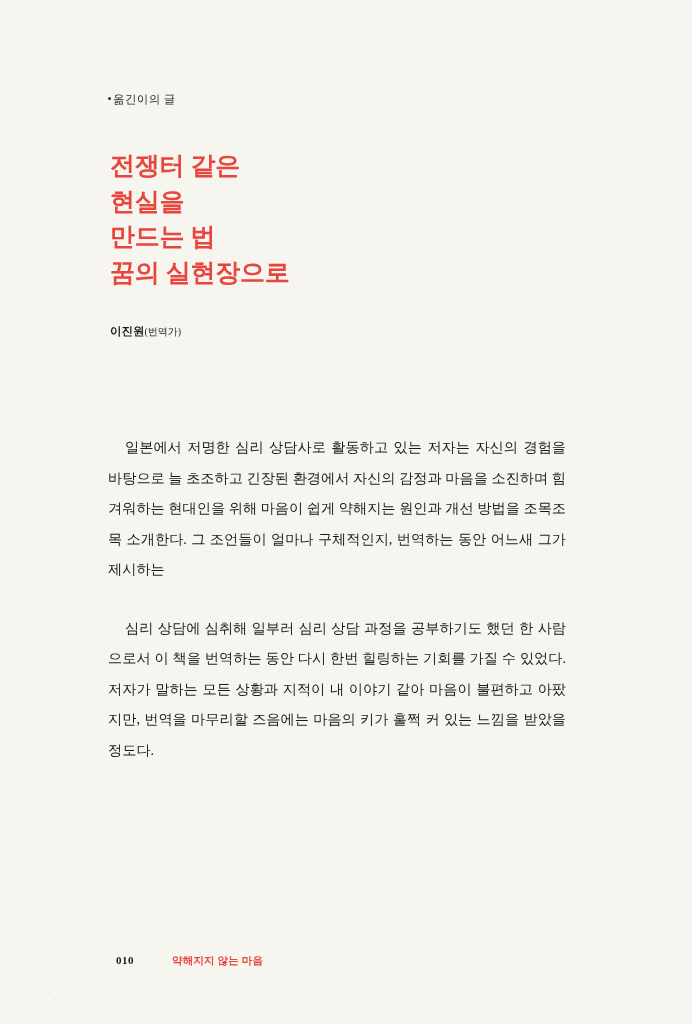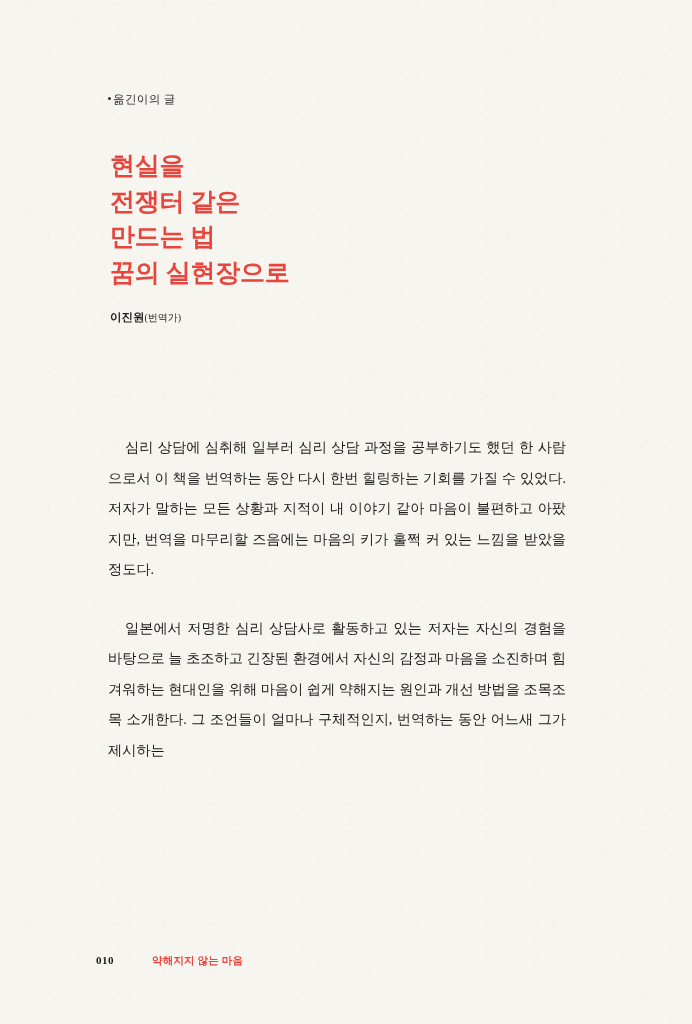--- a/index.html
+++ b/index.html
@@ -64,21 +64,21 @@
     font-weight: 700;
     line-height: 1.42;
     letter-spacing: -0.2px;
   }
   .title div { white-space: nowrap; }
 
   
   .byline {
     position: absolute;
     left: 110px;
-    top: 310px;
+    top: 324px;
     color: #1d1d1d;
     font-size: 11.5px;
     font-weight: 700;
   }
   .byline .role {
     font-weight: 400;
     font-size: 10px;
   }
 
   
@@ -106,52 +106,53 @@
     bottom: 56px;
     display: flex;
     align-items: baseline;
     gap: 38px;
   }
   .folio {
     font-size: 11px;
     font-weight: 700;
     color: #1a1a1a;
     letter-spacing: 0.5px;
+    margin-left: 20px;
   }
   .running-head {
     font-size: 10.5px;
     font-weight: 700;
     color: #e8453c;
     letter-spacing: 0.2px;
   }
 </style>
 </head>
 <body>
 
 <div class="page">
   <div class="paper-grain"></div>
 
   <div class="kicker">
     <span class="bullet"></span>
     <span>옮긴이의 글</span>
   </div>
 
   <div class="title">
+    <div>전쟁터 같은</div>
     <div>현실을</div>
-    <div>전쟁터 같은</div>
     <div>만드는 법</div>
     <div>꿈의 실현장으로</div>
   </div>
 
   <div class="byline">
     <span>이진원</span><span class="role">(번역가)</span>
   </div>
 
   <div class="body-copy">
+    <p>일본에서 저명한 심리 상담사로 활동하고 있는 저자는 자신의 경험을 바탕으로 늘 초조하고 긴장된 환경에서 자신의 감정과 마음을 소진하며 힘겨워하는 현대인을 위해 마음이 쉽게 약해지는 원인과 개선 방법을 조목조목 소개한다. 그 조언들이 얼마나 구체적인지, 번역하는 동안 어느새 그가 제시하는</p>
     <p>심리 상담에 심취해 일부러 심리 상담 과정을 공부하기도 했던 한 사람으로서 이 책을 번역하는 동안 다시 한번 힐링하는 기회를 가질 수 있었다. 저자가 말하는 모든 상황과 지적이 내 이야기 같아 마음이 불편하고 아팠지만, 번역을 마무리할 즈음에는 마음의 키가 훌쩍 커 있는 느낌을 받았을 정도다.</p>
-    <p>일본에서 저명한 심리 상담사로 활동하고 있는 저자는 자신의 경험을 바탕으로 늘 초조하고 긴장된 환경에서 자신의 감정과 마음을 소진하며 힘겨워하는 현대인을 위해 마음이 쉽게 약해지는 원인과 개선 방법을 조목조목 소개한다. 그 조언들이 얼마나 구체적인지, 번역하는 동안 어느새 그가 제시하는</p>
   </div>
 
   <div class="footer">
     <span class="folio">010</span>
     <span class="running-head">약해지지 않는 마음</span>
   </div>
 </div>
 
 </body></html>

